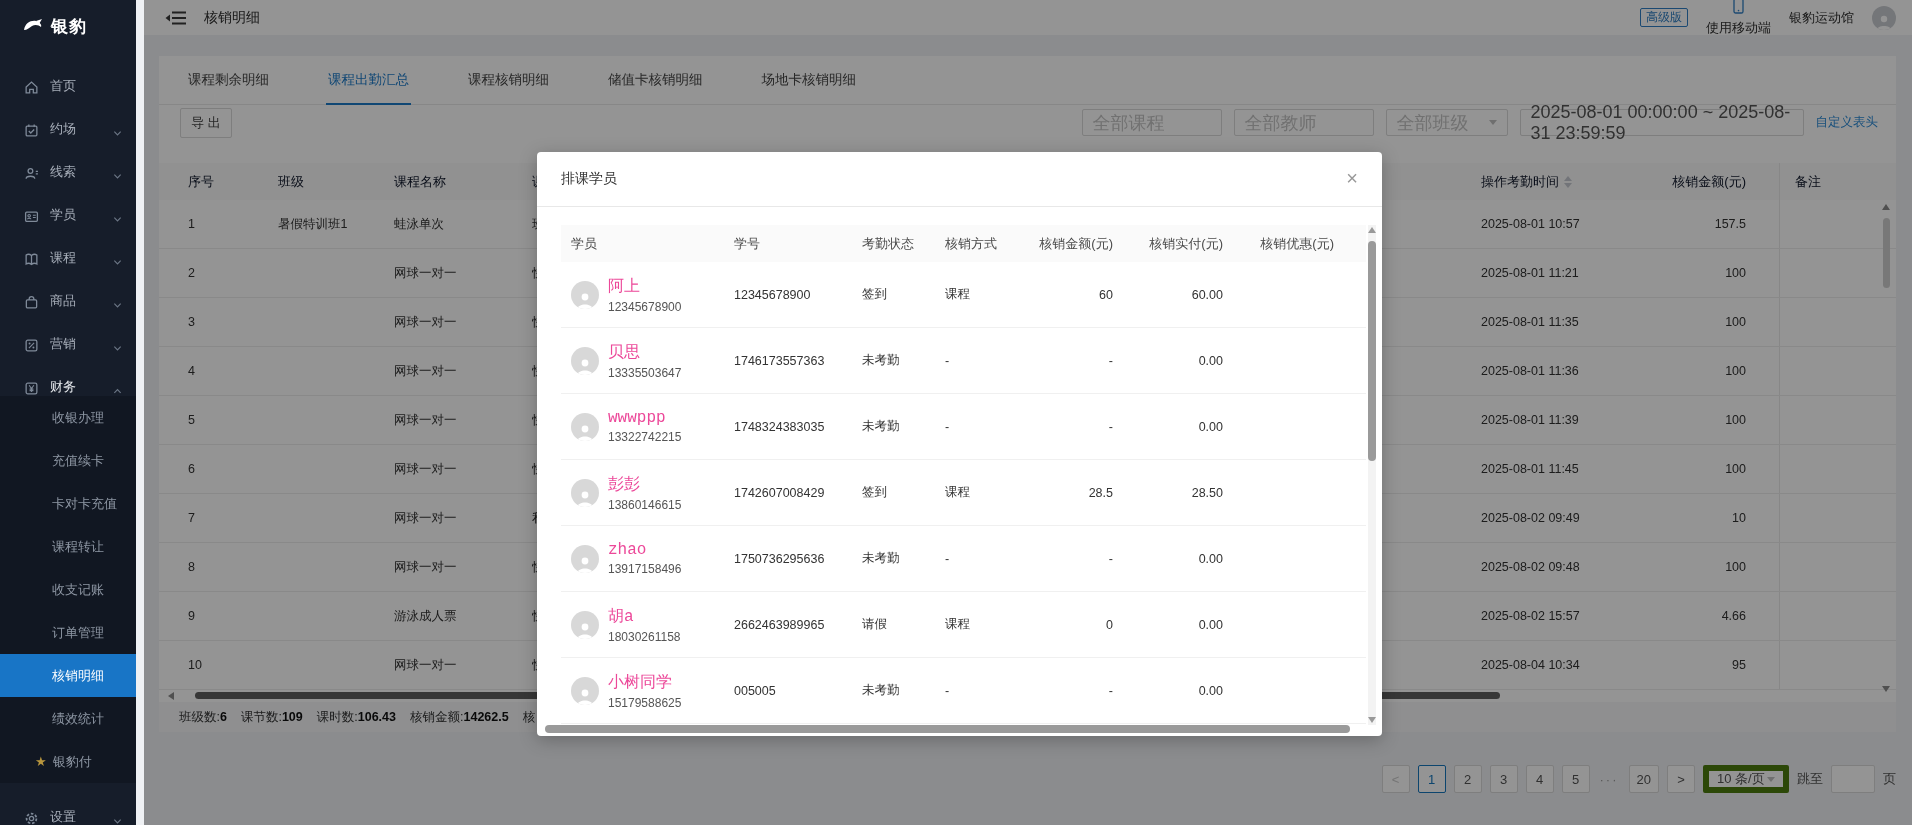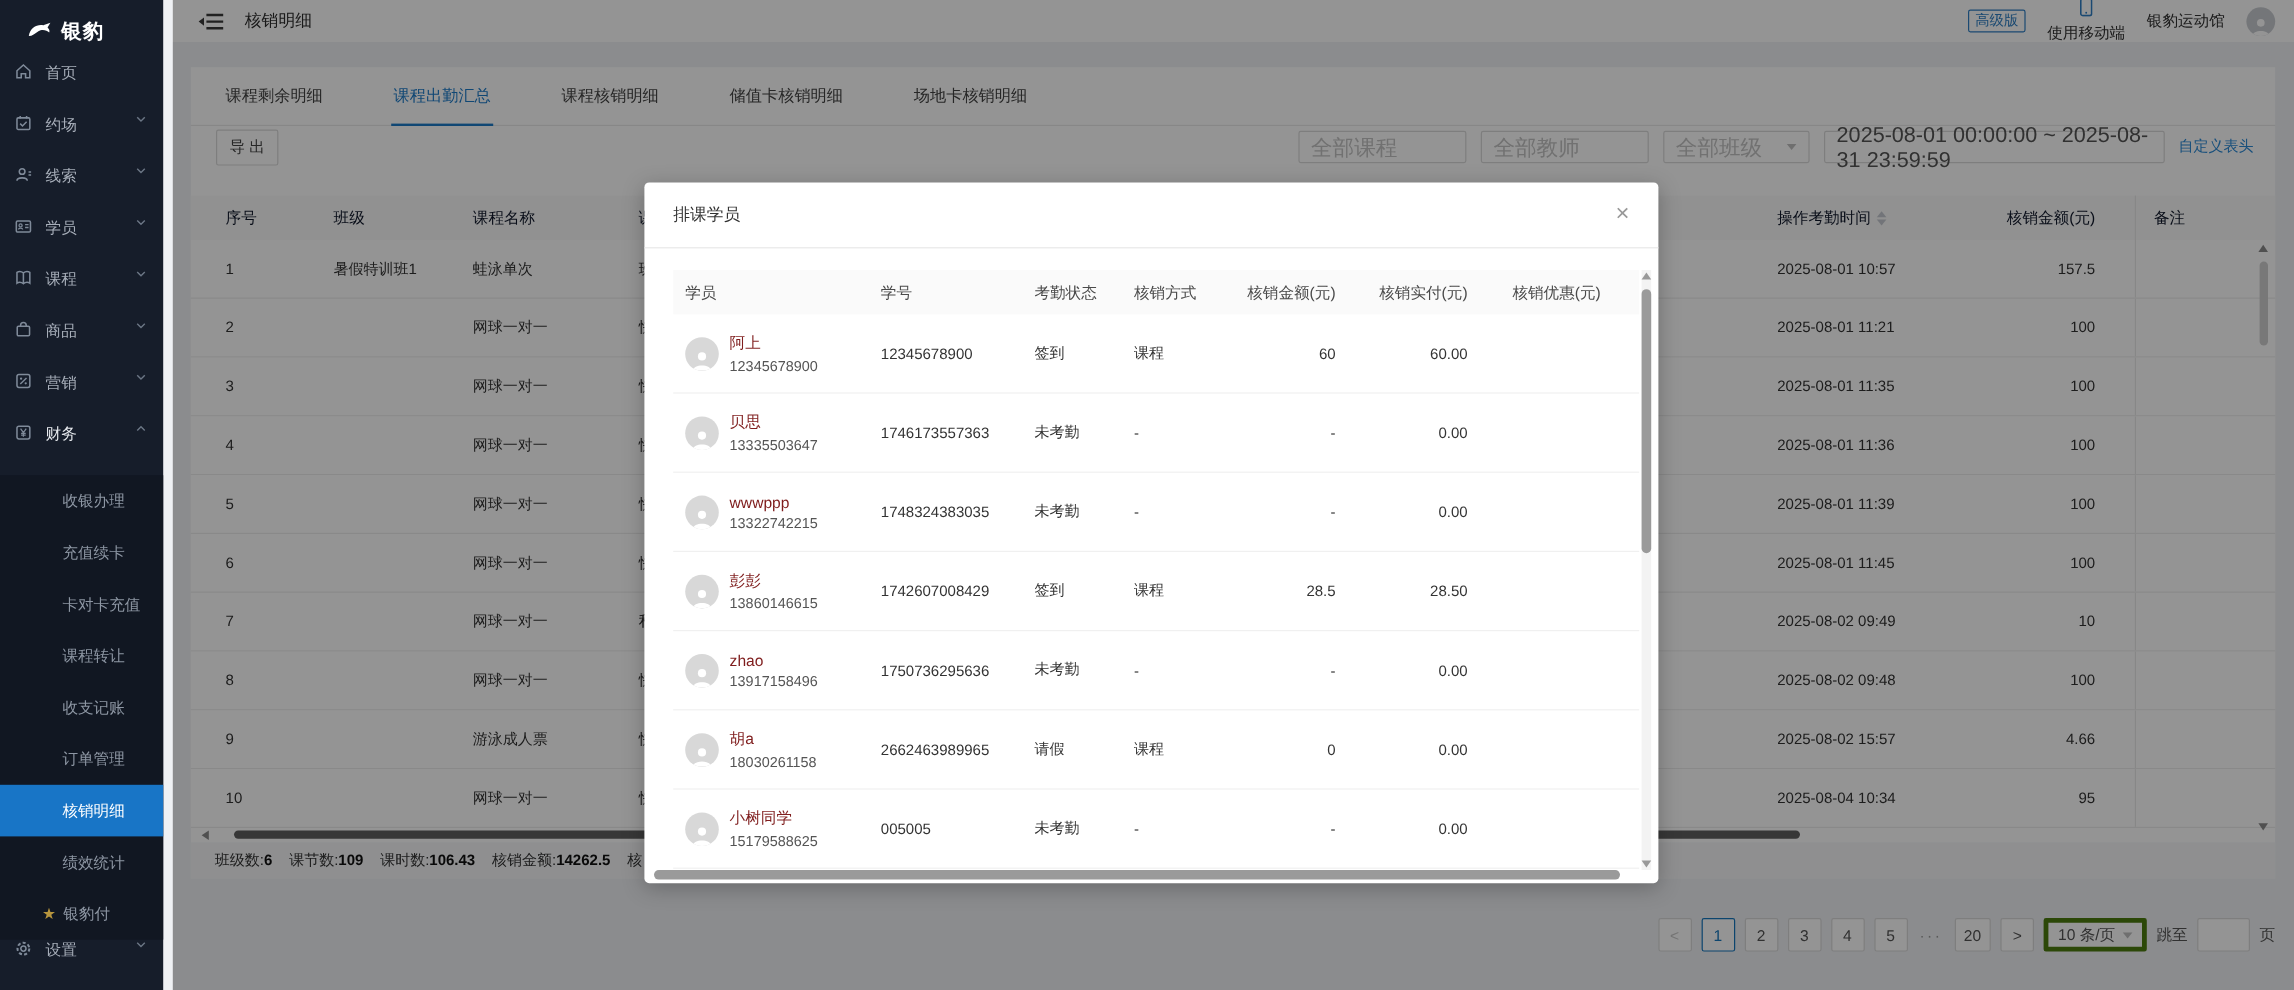--- a/index.html
+++ b/index.html
@@ -3,21 +3,21 @@
 <meta charset="utf-8">
 <style>
   * { box-sizing: border-box; margin: 0; padding: 0; }
   html,body { width:1912px; height:825px; overflow:hidden; }
   body { font-family:"Liberation Sans","DejaVu Sans",sans-serif; background:#eff1f4; position:relative; font-size:13px; }
 
   
   .sidebar { position:absolute; left:0; top:0; width:136px; height:825px; background:#161d2a; z-index:30; }
   .logo { display:flex; align-items:center; gap:7px; padding:10px 0 0 22px; height:42px; }
   .logo-text { color:#fff; font-size:17px; font-weight:bold; letter-spacing:1px; }
-  .nav-item { height:43px; display:flex; align-items:flex-start; padding:0 14px 0 12px; color:#a7aeb9; font-size:13px; cursor:pointer;font-family:Liberation Serif, serif; }
+  .nav-item { height:43px; display:flex; align-items:flex-end; padding:0 14px 0 24px; color:#a7aeb9; font-size:13px; cursor:pointer;font-family:Liberation Serif, serif; }
   .nav-item .nicon { width:15px; height:15px; margin-right:11px; color:#7f8a99; display:flex; align-items:center; }
   .nav-item .nlabel { flex:1; }
   .nav-item.section-open { color:#e8ebef; }
   .chev { width:9px; height:9px; color:#6b7685; display:flex; }
   .submenu { background:#111722; }
   .sub-item { height:43px; display:flex; align-items:center; padding-left:52px; color:#8d96a3; font-size:13px; cursor:pointer; }
   .sub-item.active { background:#1875c6; color:#ffffff; }
   .star { color:#b8963e; margin-right:6px; font-size:13px; margin-left:-17px; }
 
   
@@ -68,40 +68,40 @@
 
   .stats { position:absolute; left:0; top:646px; width:100%; height:30px; background:#f6f7f9; display:flex; align-items:center; padding-left:20px; gap:14px; font-size:12.5px; color:#333; }
   .stats b { color:#111; font-weight:bold; }
 
   
   .pagination { position:absolute; right:16px; top:730px; display:flex; gap:8px; align-items:center; font-size:13px; color:#555; }
   .pg { min-width:28px; height:28px; border:1px solid #d9d9d9; border-radius:2px; background:#fff; display:flex; align-items:center; justify-content:center; padding:0 7px; cursor:pointer; }
   .pg.active { border-color:#1677be; color:#1677be; }
   .pg.prev { color:#c8c8c8; }
   .pg-ellipsis { color:#9a9a9a; letter-spacing:2px; padding:0 2px; }
-  .pg-size { width:86px; height:28px; border:4px solid #4d7c0f; border-radius:2px; background:#fff; display:flex; align-items:center; justify-content:space-between; padding:0 8px; cursor:pointer; }
+  .pg-size { width:86px; height:28px; border:6px solid #4d7c0f; border-radius:2px; background:#fff; display:flex; align-items:center; justify-content:space-between; padding:0 8px; cursor:pointer; }
   .caret-dn { width:0; height:0; border-left:4px solid transparent; border-right:4px solid transparent; border-top:5px solid #bfbfbf; }
   .jump-input { width:44px; height:28px; border:1px solid #d9d9d9; border-radius:2px; background:#fff; }
 
   
   .mask { position:absolute; left:144px; top:0; width:1768px; height:825px; background:rgba(0,0,0,0.42); z-index:10; }
   .modal { position:absolute; left:537px; top:152px; width:845px; height:584px; background:#fff; border-radius:4px; box-shadow:0 4px 18px rgba(0,0,0,0.25); z-index:20; }
   .m-titlebar { height:55px; border-bottom:1px solid #e8e8e8; display:flex; align-items:center; padding:0 24px; font-size:14px; color:#333; }
   .m-close { position:absolute; right:20px; top:12px; font-size:20px; color:#999; cursor:pointer; line-height:1; padding:4px; }
   .m-head { margin:18px 16px 0 24px; height:37px; background:#fafafa; display:flex; align-items:center; font-size:13px; color:#4a4a4a; }
   .m-body { margin:0 16px 0 24px; }
   .mrow { height:66px; display:flex; align-items:center; border-bottom:1px solid #f0f0f0; font-size:12.5px; color:#333; }
   .mc1 { width:163px; padding-left:10px; display:flex; align-items:center; gap:9px; }
   .mc2 { width:128px; padding-left:10px; }
   .mc3 { width:83px; padding-left:10px; }
   .mc4 { width:98px; padding-left:10px; }
   .mc5 { width:90px; text-align:right; padding-right:10px; }
   .mc6 { width:110px; text-align:right; padding-right:10px; }
   .mc7 { width:111px; text-align:right; padding-right:10px; }
-  .stu-name { color:#7f1d1d; font-size:13px; cursor:pointer; }
+  .stu-name { color:#ec4899; font-size:16px; cursor:pointer;font-family:Liberation Mono, monospace; }
   .stu-phone { color:#555; font-size:12px; margin-top:3px; }
   .avatar { width:28px; height:28px; border-radius:50%; background:#d8d8d8; flex:none; display:flex; align-items:flex-end; justify-content:center; overflow:hidden; }
   .m-vscroll { position:absolute; right:6px; top:73px; width:8px; height:500px; background:#f3f3f3; }
   .mv-thumb { position:absolute; top:16px; left:0; width:8px; height:220px; background:#9a9a9a; border-radius:4px; }
   .mv-up { position:absolute; top:2px; left:0; width:0; height:0; border-left:4px solid transparent; border-right:4px solid transparent; border-bottom:6px solid #999; }
   .mv-dn { position:absolute; bottom:2px; left:0; width:0; height:0; border-left:4px solid transparent; border-right:4px solid transparent; border-top:6px solid #999; }
   .m-hscroll { position:absolute; left:8px; bottom:3px; width:805px; height:8px; }
   .mh-thumb { width:100%; height:8px; background:#9a9a9a; border-radius:4px; }
 </style>
 </head>

